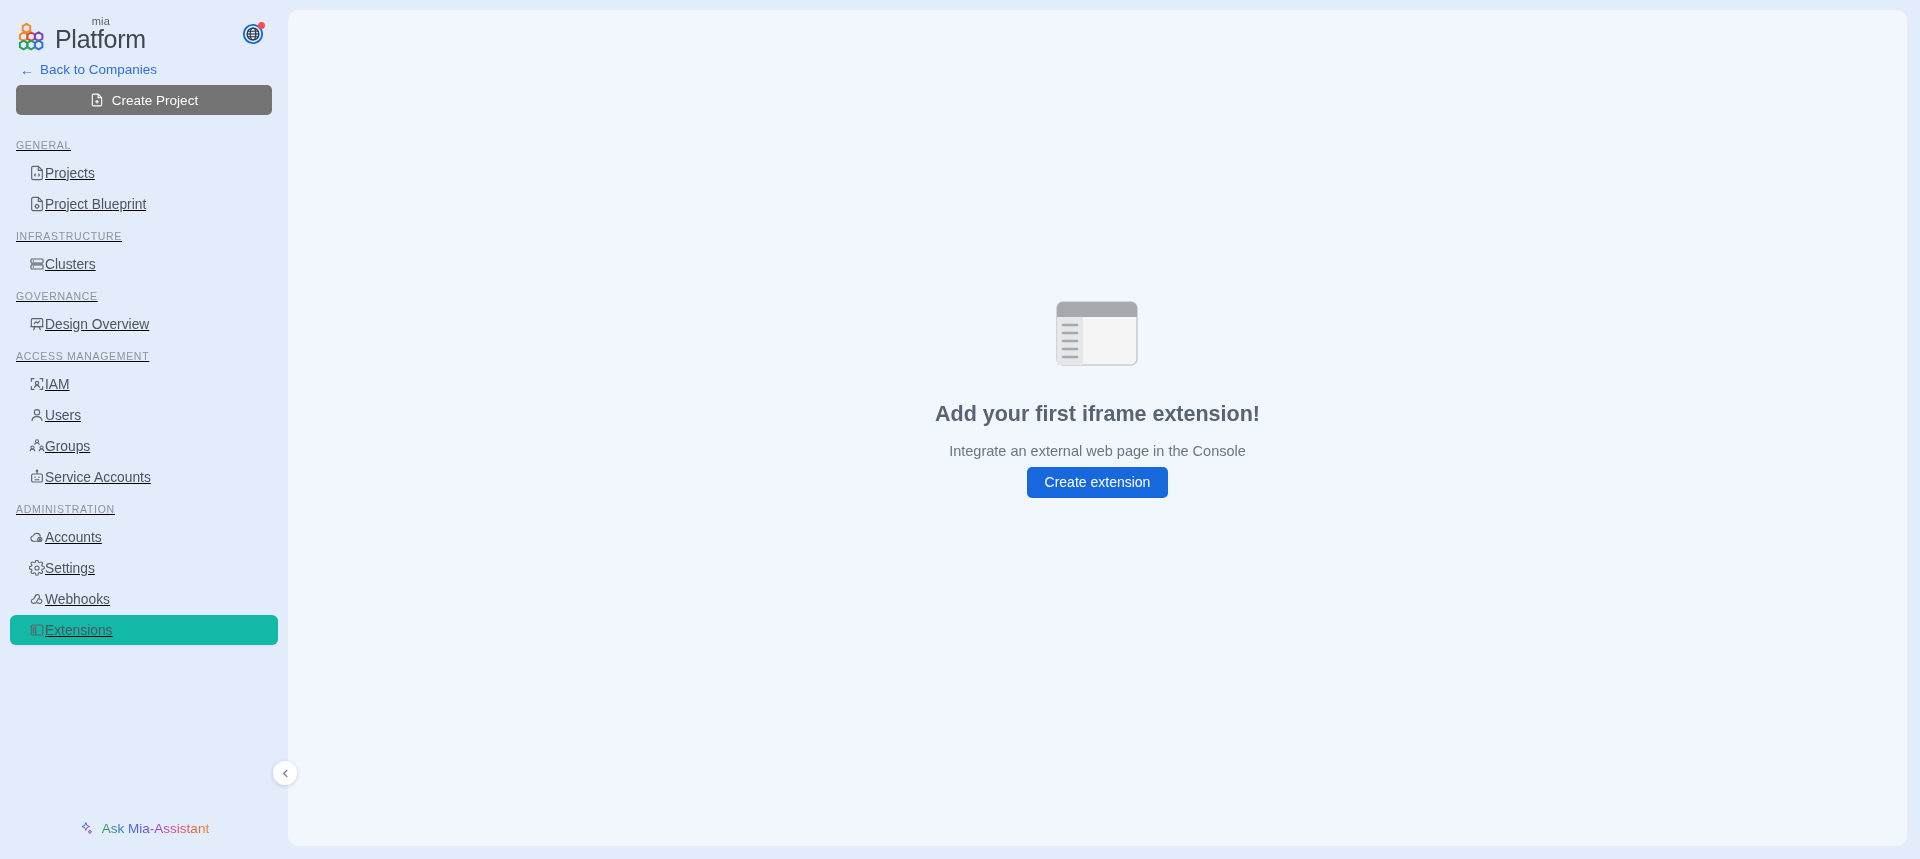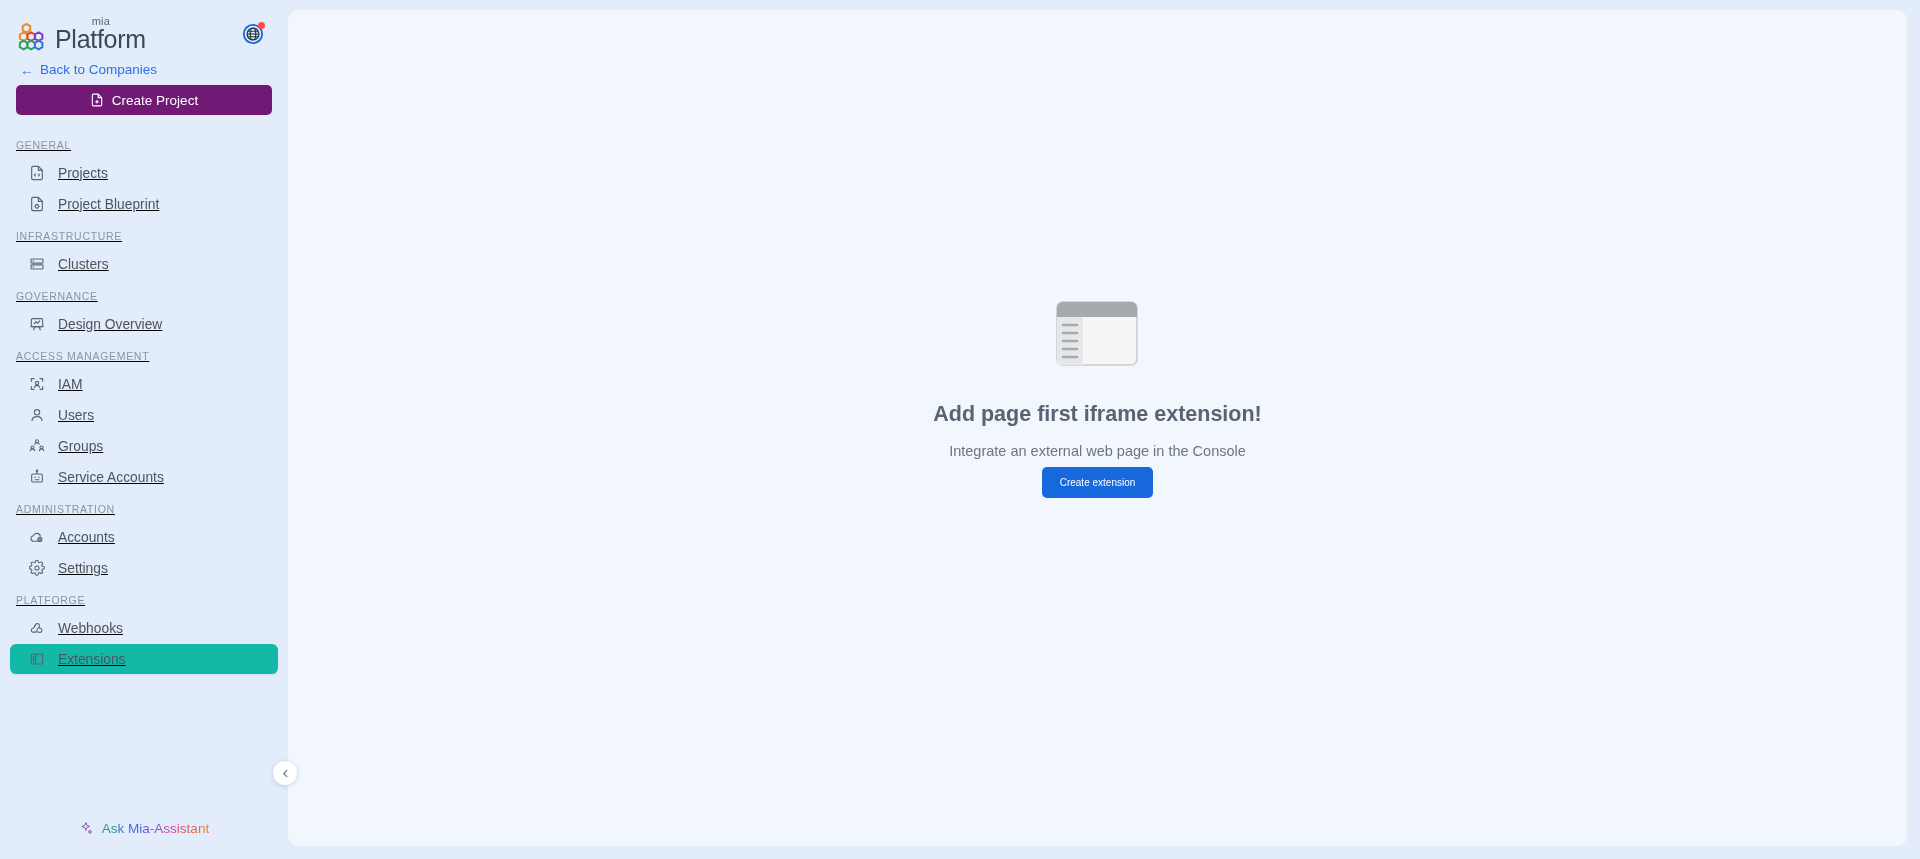--- a/index.html
+++ b/index.html
@@ -76,21 +76,21 @@
     font-size: 17px; font-weight: bold; color: #454d59;
   }
   .search-btn {
     width: 20px; height: 20px; cursor: pointer;
     display: flex; align-items: center; justify-content: center;
   }
 
   .create-project {
     margin: 4px 16px 10px 16px;
     height: 30px;
-    background: #701a75;
+    background: #737373;
     border: none;
     border-radius: 5px;
     color: #fff;
     font-size: 13.5px;
     font-family: inherit;
     display: flex; align-items: center; justify-content: center;
     gap: 8px;
     cursor: pointer;
   }
 
@@ -102,21 +102,20 @@
   }
   .nav-group-label {
     font-size: 10.5px;
     color: #8b939f;
     letter-spacing: .7px;
     padding: 10px 0 6px 16px;
     text-transform: uppercase;
   }
   .nav-item {
     display: flex; align-items: center;
-    gap: 13px;
     height: 30px;
     margin: 1px 10px;
     padding-left: 18px;
     border-radius: 6px;
     color: #4c5561;
     font-size: 13.8px;
     cursor: pointer;
   }
   .nav-item .ico {
     width: 17px; height: 17px;
@@ -193,21 +192,21 @@
   .empty-subtitle {
     font-size: 14.5px;
     color: #6d7582;
     margin-bottom: 8px;
   }
   .create-extension {
     background: #1668dc;
     border: none;
     border-radius: 5px;
     color: #fff;
-    font-size: 10px;
+    font-size: 14px;
     font-family: inherit;
     padding: 0 18px;
     height: 31px;
     cursor: pointer;
   }
 </style>
 </head>
 <body>
 
 <div class="app">
@@ -382,21 +381,20 @@
       <div class="nav-item">
         <span class="ico">
           <svg width="16" height="16" viewBox="0 0 24 24" fill="none" stroke="currentColor" stroke-width="1.6">
             <circle cx="12" cy="12" r="3.1"></circle>
             <path d="M19.4 14.6a1.7 1.7 0 0 0 .3 1.9l.1.1a2 2 0 1 1-2.9 2.9l-.1-.1a1.7 1.7 0 0 0-1.9-.3 1.7 1.7 0 0 0-1 1.6v.2a2 2 0 1 1-4.1 0v-.1a1.7 1.7 0 0 0-1.1-1.6 1.7 1.7 0 0 0-1.9.3l-.1.1a2 2 0 1 1-2.9-2.9l.1-.1a1.7 1.7 0 0 0 .3-1.9 1.7 1.7 0 0 0-1.6-1h-.2a2 2 0 1 1 0-4.1h.1a1.7 1.7 0 0 0 1.6-1.1 1.7 1.7 0 0 0-.3-1.9l-.1-.1a2 2 0 1 1 2.9-2.9l.1.1a1.7 1.7 0 0 0 1.9.3h.1a1.7 1.7 0 0 0 1-1.6v-.2a2 2 0 1 1 4.1 0v.1a1.7 1.7 0 0 0 1 1.6 1.7 1.7 0 0 0 1.9-.3l.1-.1a2 2 0 1 1 2.9 2.9l-.1.1a1.7 1.7 0 0 0-.3 1.9v.1a1.7 1.7 0 0 0 1.6 1h.2a2 2 0 1 1 0 4.1h-.1a1.7 1.7 0 0 0-1.6 1z"></path>
           </svg>
         </span>
         <span>Settings</span>
       </div>
 
-      <div class="nav-group-label">PLATFORGE</div>
       <div class="nav-item">
         <span class="ico">
           <svg width="16" height="16" viewBox="0 0 24 24" fill="none" stroke="currentColor" stroke-width="1.6" stroke-linecap="round">
             <path d="M9.2 8.6a3.3 3.3 0 1 1 4.7 3.1l-2.4 4.2"></path>
             <path d="M15.2 12.2a3.3 3.3 0 1 1-1.4 5.6l-4.8.1"></path>
             <path d="M8.8 17.8A3.3 3.3 0 1 1 7 11.9l2.5-4.2"></path>
           </svg>
         </span>
         <span>Webhooks</span>
       </div>
@@ -445,19 +443,19 @@
           <rect x="1" y="16" width="26" height="48" fill="#e6e7e9"></rect>
           <g stroke="#a6a9ae" stroke-width="2.6" stroke-linecap="round">
             <line x1="7" y1="24" x2="21" y2="24"></line>
             <line x1="7" y1="32" x2="21" y2="32"></line>
             <line x1="7" y1="40" x2="21" y2="40"></line>
             <line x1="7" y1="48" x2="21" y2="48"></line>
             <line x1="7" y1="56" x2="21" y2="56"></line>
           </g>
         </svg>
 
-        <div class="empty-title">Add page first iframe extension!</div>
+        <div class="empty-title">Add your first iframe extension!</div>
         <div class="empty-subtitle">Integrate an external web page in the Console</div>
         <button class="create-extension">Create extension</button>
       </div>
     </div>
   </main>
 </div>
 
 </body></html>

